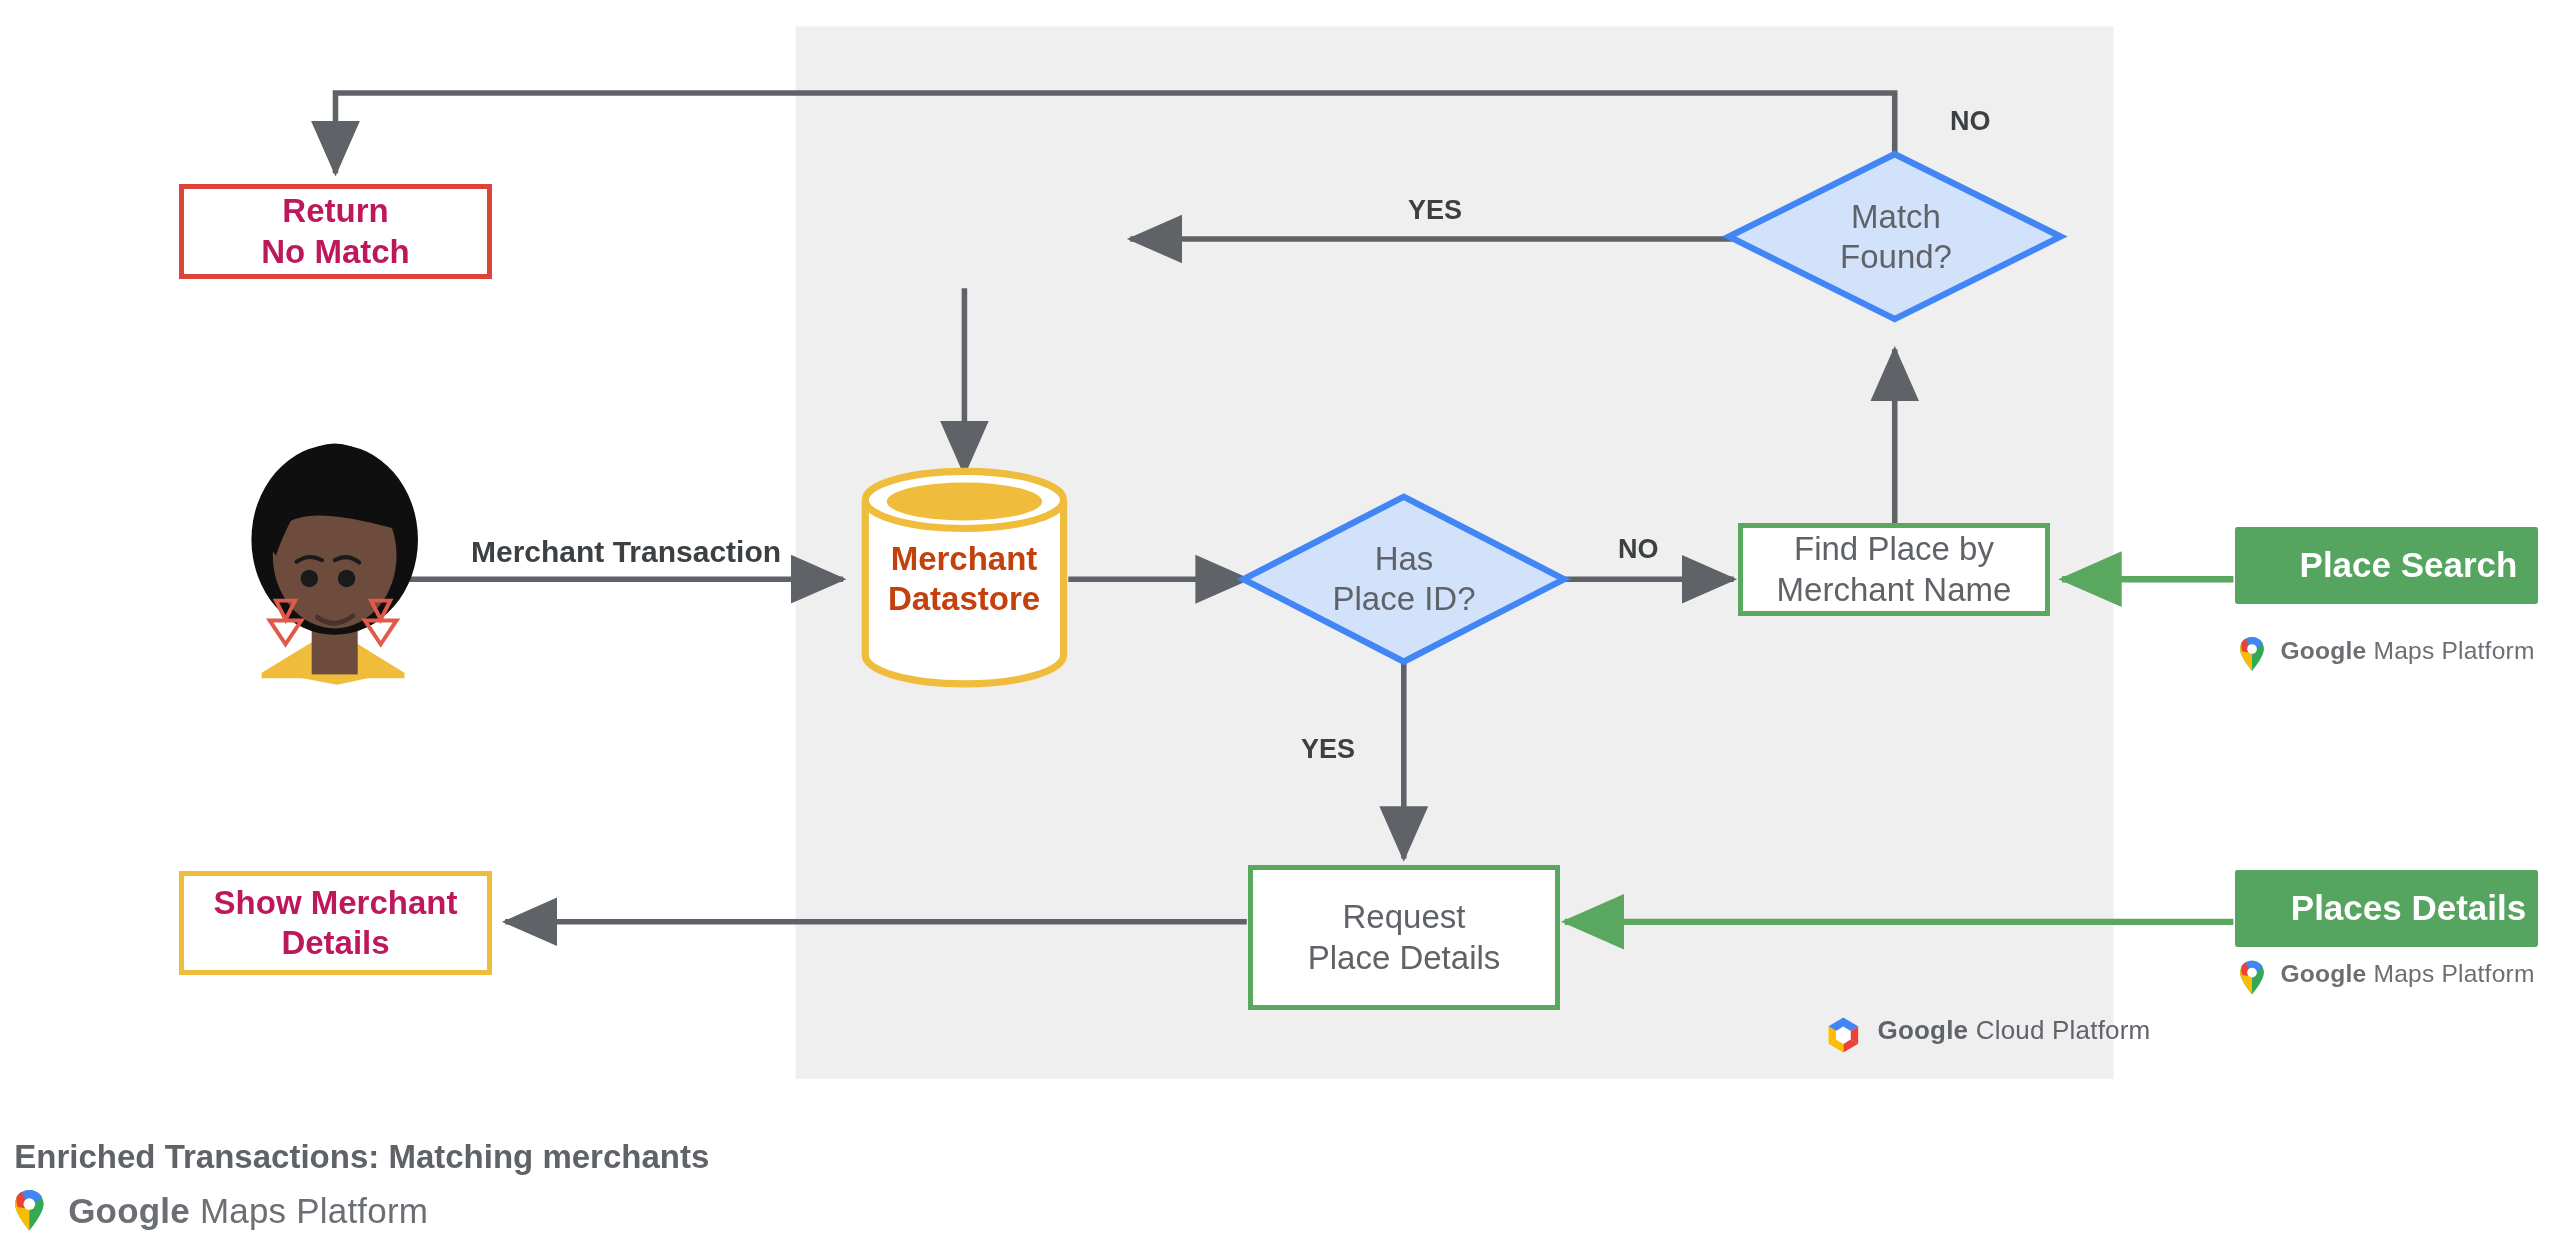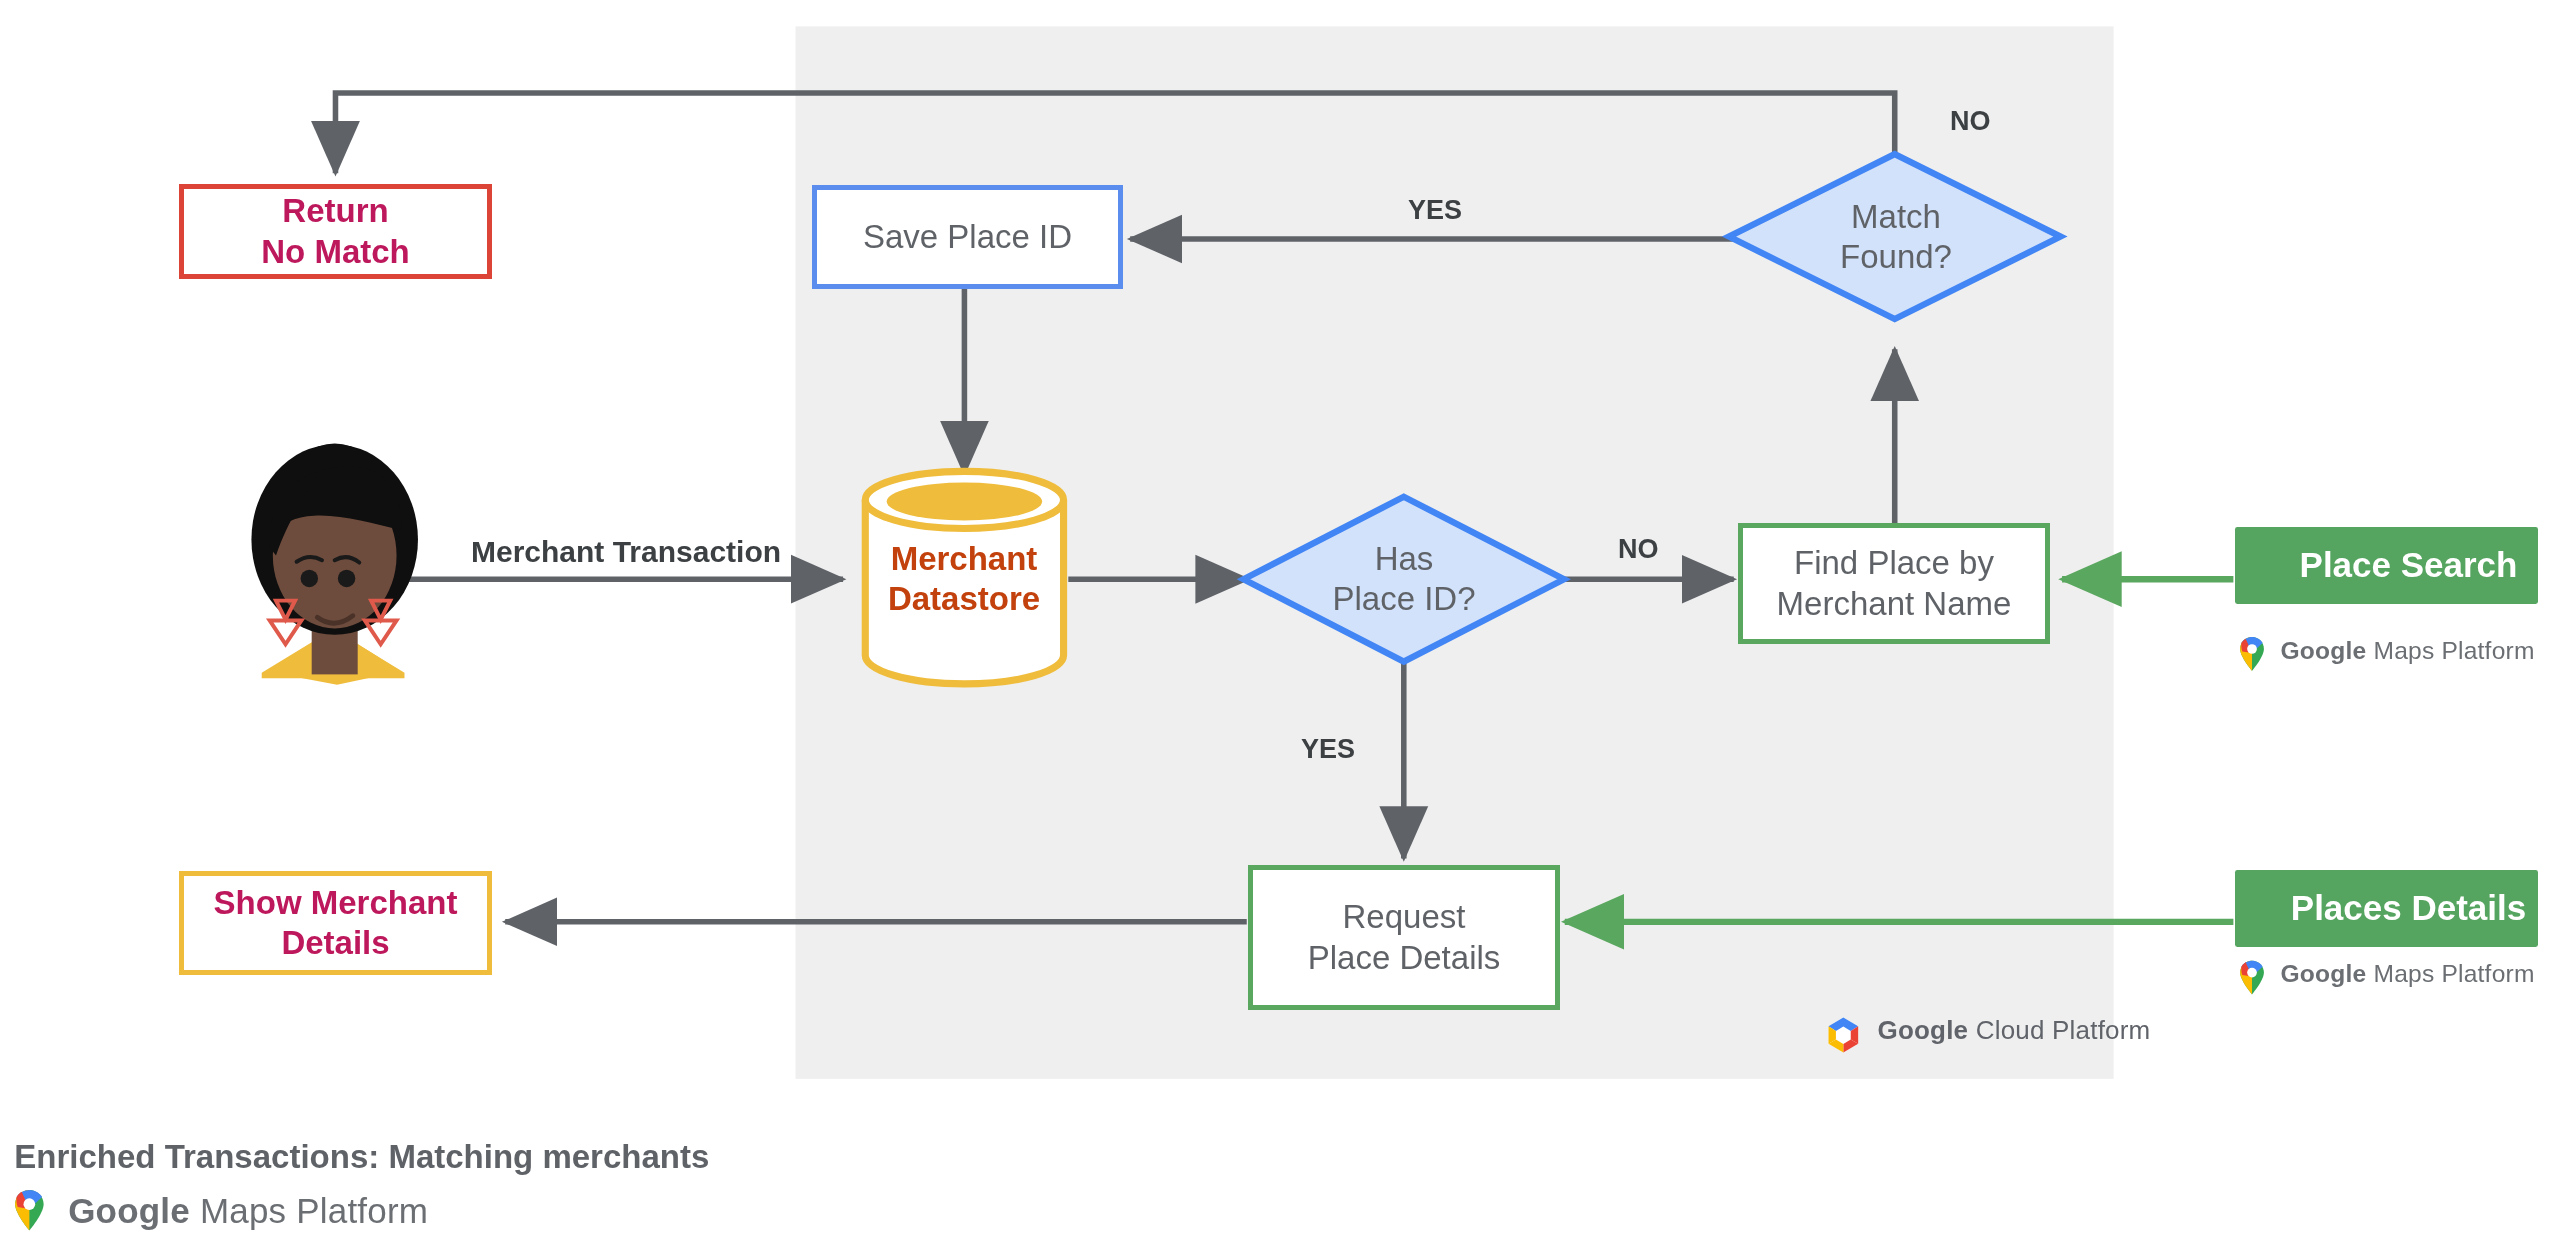--- a/index.html
+++ b/index.html
@@ -237,34 +237,31 @@
       <path d="M5,20.5 L5,7.5 L10.5,11 L10.5,17.2 Z" fill="#FBBC04"></path>
       <circle cx="16" cy="14" r="4.3" fill="#ffffff"></circle>
     </g>
   </svg>
 
   <div class="node box box-red label-bold" style="left:179px; top:184px; width:313px; height:95px;">
     <span>Return
 No Match</span>
   </div>
 
-  <div class="node box box-blue label-reg" style="left:812px; top:185px; width:311px; height:104px;">
-    <span>Save Place ID</span>
-  </div>
 
   <div class="diamond-text" style="left:1769px; top:181px; width:254px; height:111px;">Match
 Found?</div>
 
   <div class="cyl-text" style="left:845px; top:523px; width:238px; height:111px;">Merchant
 Datastore</div>
 
   <div class="diamond-text" style="left:1285px; top:523px; width:238px; height:111px;">Has
 Place ID?</div>
 
-  <div class="node box box-green label-reg" style="left:1738px; top:523px; width:312px; height:121px;">
+  <div class="node box box-green label-reg" style="left:1738px; top:523px; width:312px; height:93px;">
     <span>Find Place by
 Merchant Name</span>
   </div>
 
   <div class="node gms-solid" style="left:2235px; top:527px; width:303px; height:77px;">
     <span>Place Search</span>
   </div>
 
   <div class="node box box-green label-reg" style="left:1248px; top:865px; width:312px; height:145px;">
     <span>Request

